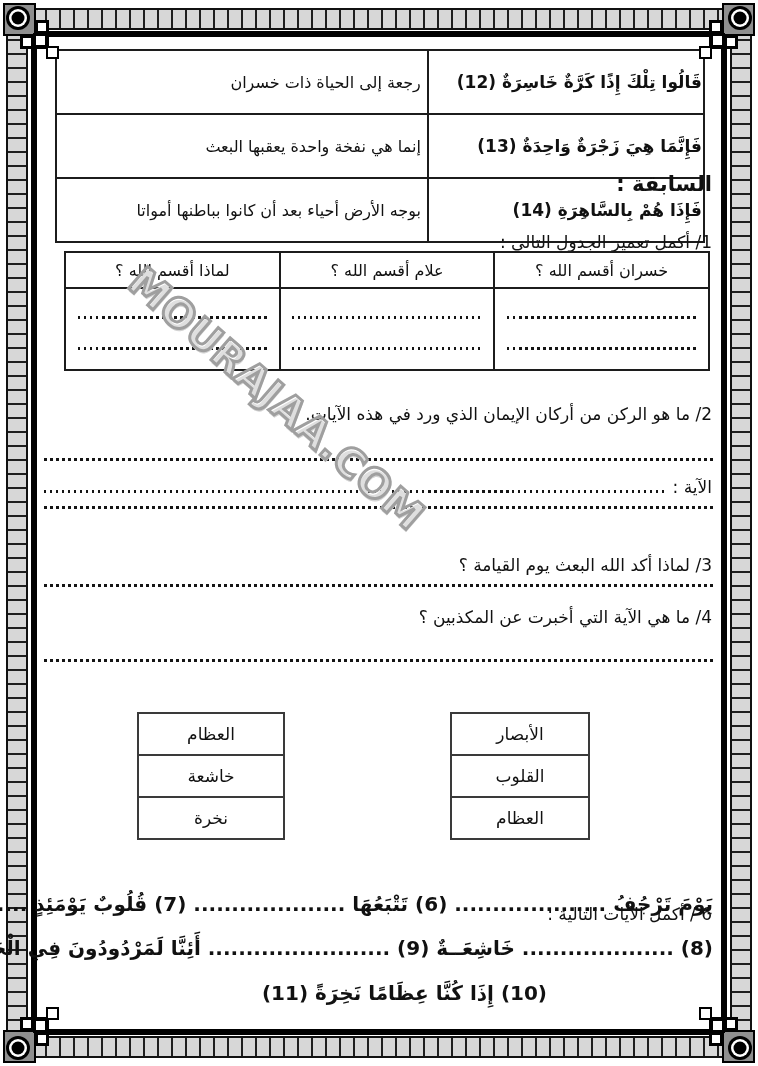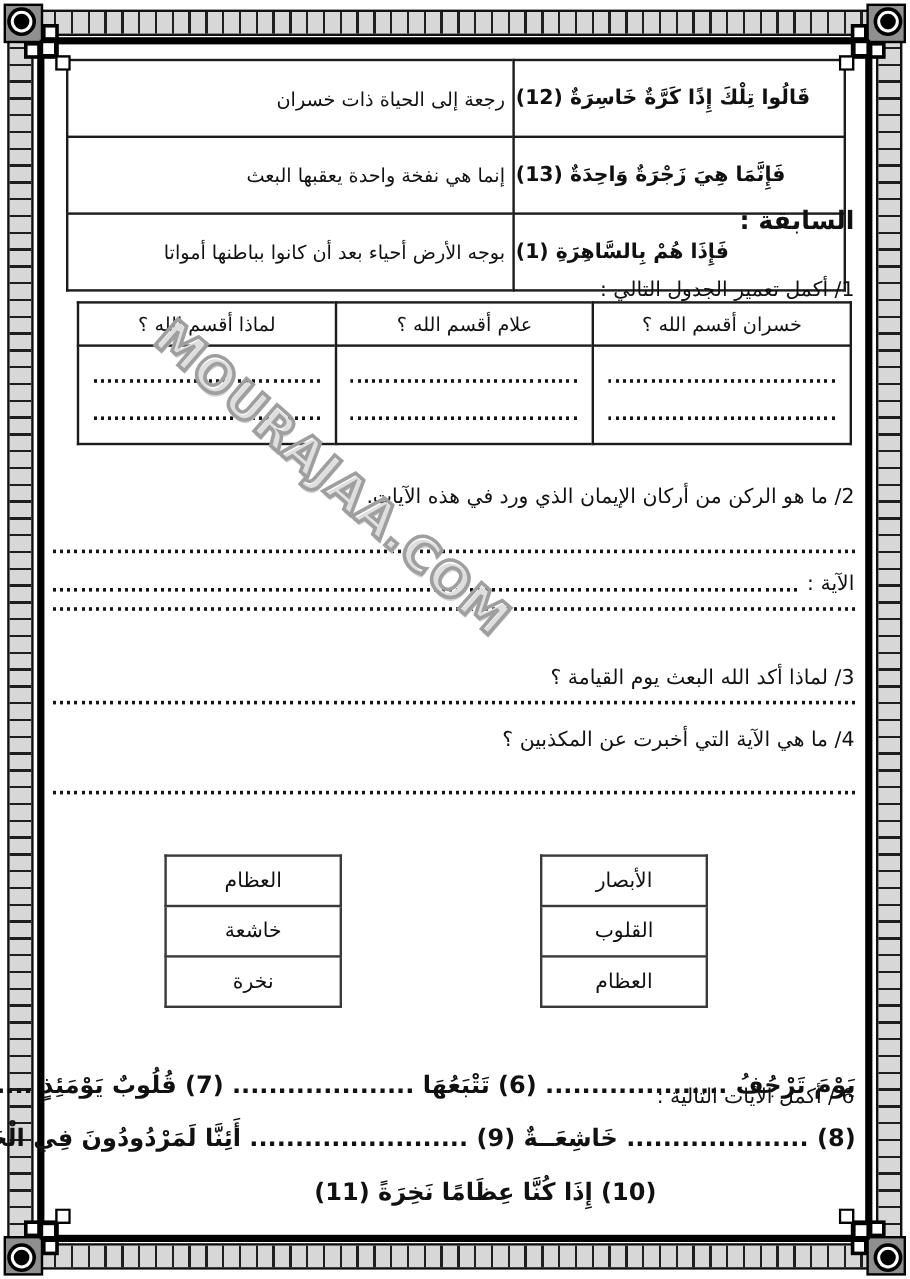--- a/index.html
+++ b/index.html
@@ -31,21 +31,21 @@
     background:repeating-linear-gradient(90deg,#151515 0 2.5px,transparent 2.5px 6px);}
   .aya-line{position:absolute; left:44px; right:46px; top:477px; display:flex; direction:rtl;
     align-items:flex-end; gap:5px; font-size:17px;}
   .dots-fill{flex:1; height:3px; margin-bottom:4px;
     background:repeating-linear-gradient(90deg,#151515 0 2.5px,transparent 2.5px 6px);}
 
   
   table{border-collapse:collapse; table-layout:fixed;}
   .verses-table{position:absolute; left:55px; top:49px; width:650px;}
   .verses-table td{border:2px solid #1c1c1c; height:40px;}
-  .verses-table td.verse{width:42%; font-weight:bold; font-size:17px; text-align:left;}
+  .verses-table td.verse{width:42%; font-weight:bold; font-size:17px; text-align:right;}
   .verses-table td.expl{font-size:16px; text-align:right; padding:11px 6px;}
 
   .fill-table{position:absolute; left:64px; top:251px; width:646px;}
   .fill-table th{border:2px solid #1c1c1c; height:32px; font-size:16px; font-weight:normal; text-align:center;}
   .fill-table td{border:2px solid #1c1c1c; height:78px; vertical-align:top;}
   .fill-table .cell-dots.d1{margin-top:26px;}
   .fill-table .cell-dots.d2{margin-top:28px;}
 
   .match-table{position:absolute; top:712px;}
   .match-table td{border:2px solid #3a3a3a; height:38px; text-align:center; font-size:17px;}
@@ -131,21 +131,21 @@
     <tbody>
         <tr>
       <td class="verse">قَالُوا تِلْكَ إِذًا كَرَّةٌ خَاسِرَةٌ (12)</td>
       <td class="expl">رجعة إلى الحياة ذات خسران</td>
     </tr>
     <tr>
       <td class="verse">فَإِنَّمَا هِيَ زَجْرَةٌ وَاحِدَةٌ (13)</td>
       <td class="expl">إنما هي نفخة واحدة يعقبها البعث</td>
     </tr>
     <tr>
-      <td class="verse">فَإِذَا هُمْ بِالسَّاهِرَةِ (1)</td>
+      <td class="verse">فَإِذَا هُمْ بِالسَّاهِرَةِ (14)</td>
       <td class="expl">بوجه الأرض أحياء بعد أن كانوا بباطنها أمواتا</td>
     </tr>
   </tbody>
     </table>
 
   <div class="heading" style="right:46px; top:172px;">السابقة :</div>
 
   <div class="label" style="right:46px; top:216px;margin-top:16px;">1/ أكمل تعمير الجدول التالي :</div>
   <table class="fill-table" dir="rtl">
     <tbody>

